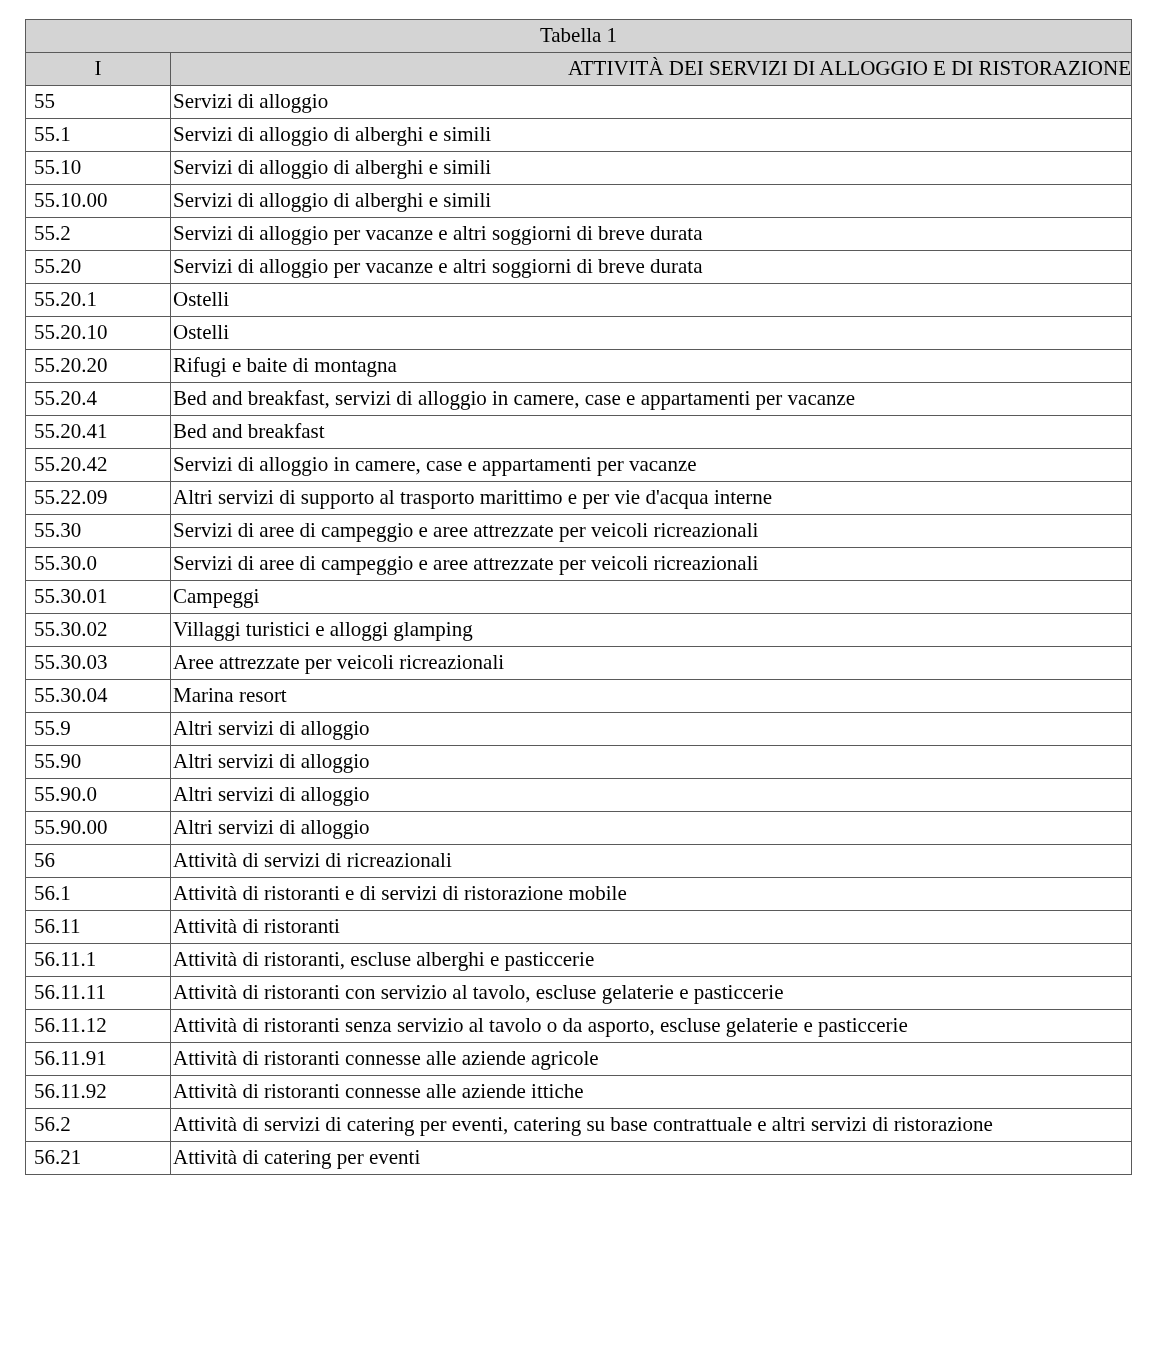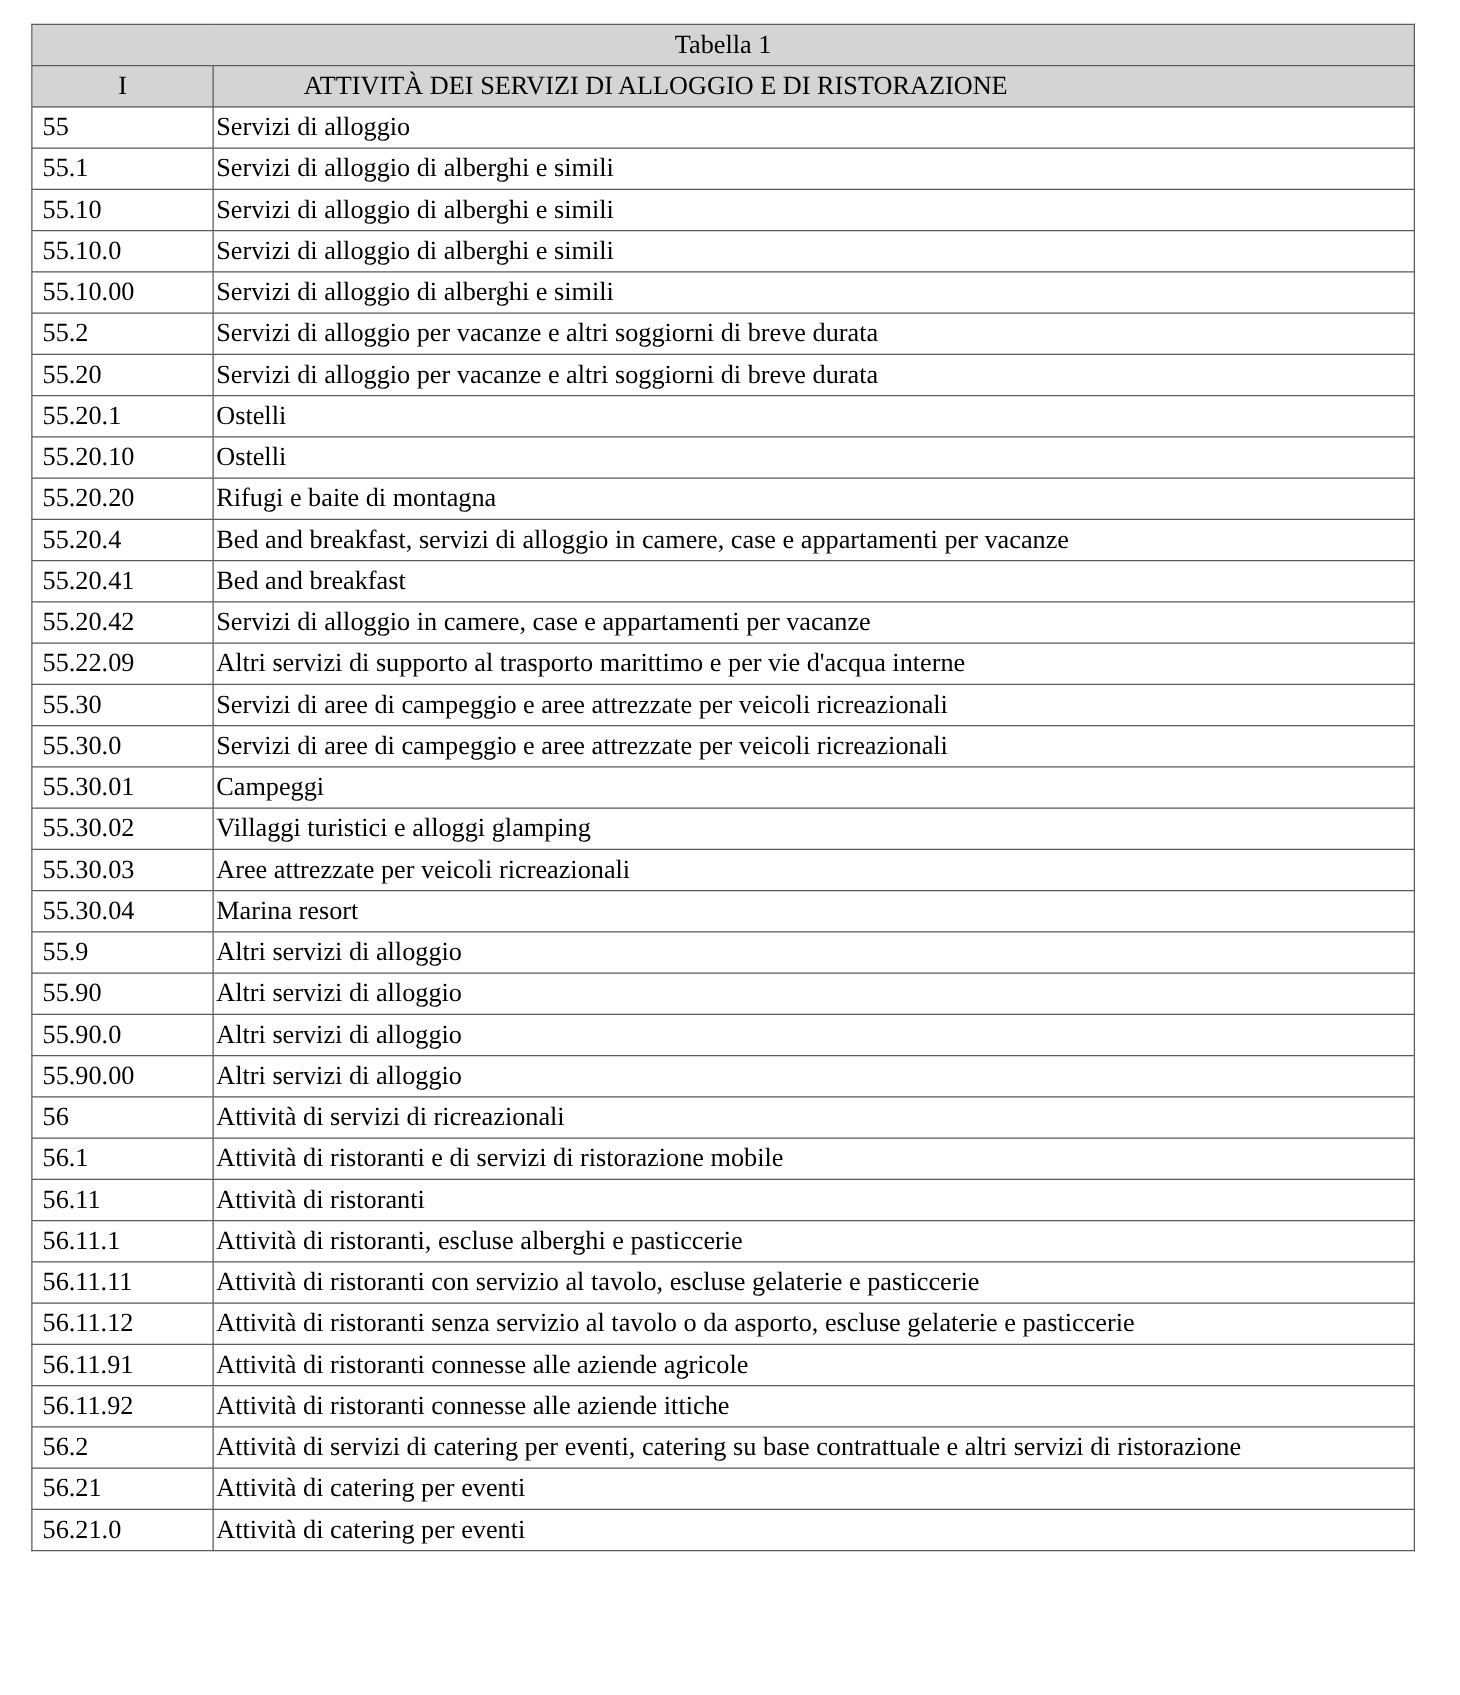--- a/index.html
+++ b/index.html
@@ -39,21 +39,21 @@
       height: 30px;
       padding-top: 2px;
     }
     th.title-cell {
       text-align: center;
     }
     th.section-code {
       text-align: center;
     }
     th.section-title {
-      text-align: left;
+      text-align: right;
       padding-left: 72px;
     }
     td {
       height: 30px;
       padding-top: 2px;
     }
     td.code {
       padding-left: 8px;
       margin-top: 12px;
     }
@@ -87,24 +87,20 @@
         </tr>
         <tr>
           <td class="code">55.1</td>
           <td class="desc">Servizi di alloggio di alberghi e simili</td>
         </tr>
         <tr>
           <td class="code">55.10</td>
           <td class="desc">Servizi di alloggio di alberghi e simili</td>
         </tr>
         <tr>
-          <td class="code">55.10.0</td>
-          <td class="desc">Servizi di alloggio di alberghi e simili</td>
-        </tr>
-        <tr>
           <td class="code">55.10.00</td>
           <td class="desc">Servizi di alloggio di alberghi e simili</td>
         </tr>
         <tr>
           <td class="code">55.2</td>
           <td class="desc">Servizi di alloggio per vacanze e altri soggiorni di breve durata</td>
         </tr>
         <tr>
           <td class="code">55.20</td>
           <td class="desc">Servizi di alloggio per vacanze e altri soggiorni di breve durata</td>
@@ -208,21 +204,17 @@
         <tr>
           <td class="code">56.11.92</td>
           <td class="desc">Attività di ristoranti connesse alle aziende ittiche</td>
         </tr>
         <tr>
           <td class="code">56.2</td>
           <td class="desc">Attività di servizi di catering per eventi, catering su base contrattuale e altri servizi di ristorazione</td>
         </tr>
         <tr>
           <td class="code">56.21</td>
-          <td class="desc">Attività di catering per eventi</td>
-        </tr>
-        <tr>
-          <td class="code">56.21.0</td>
           <td class="desc">Attività di catering per eventi</td>
         </tr>
       </tbody>
   </table>
 </div>
 
 </body></html>

